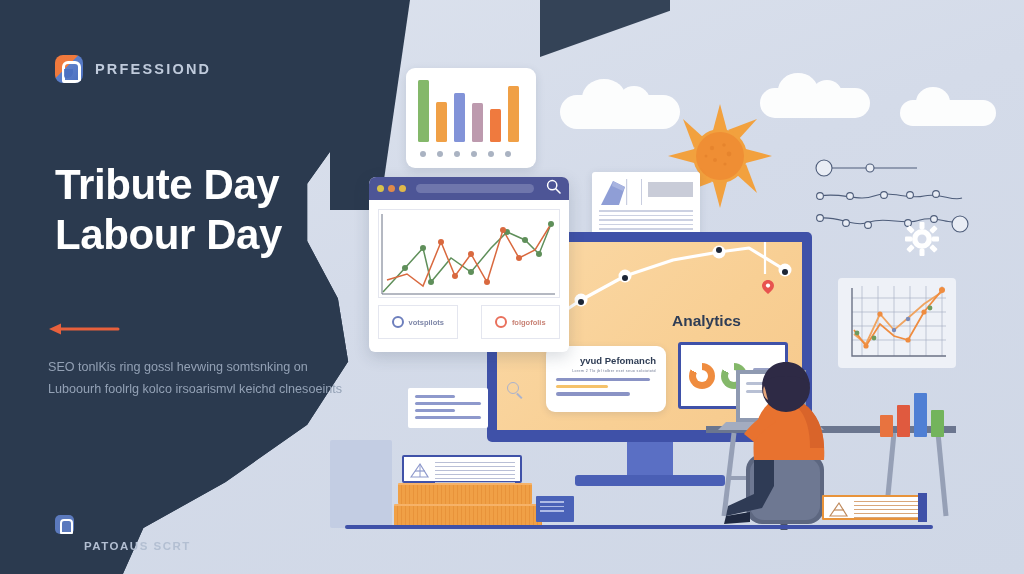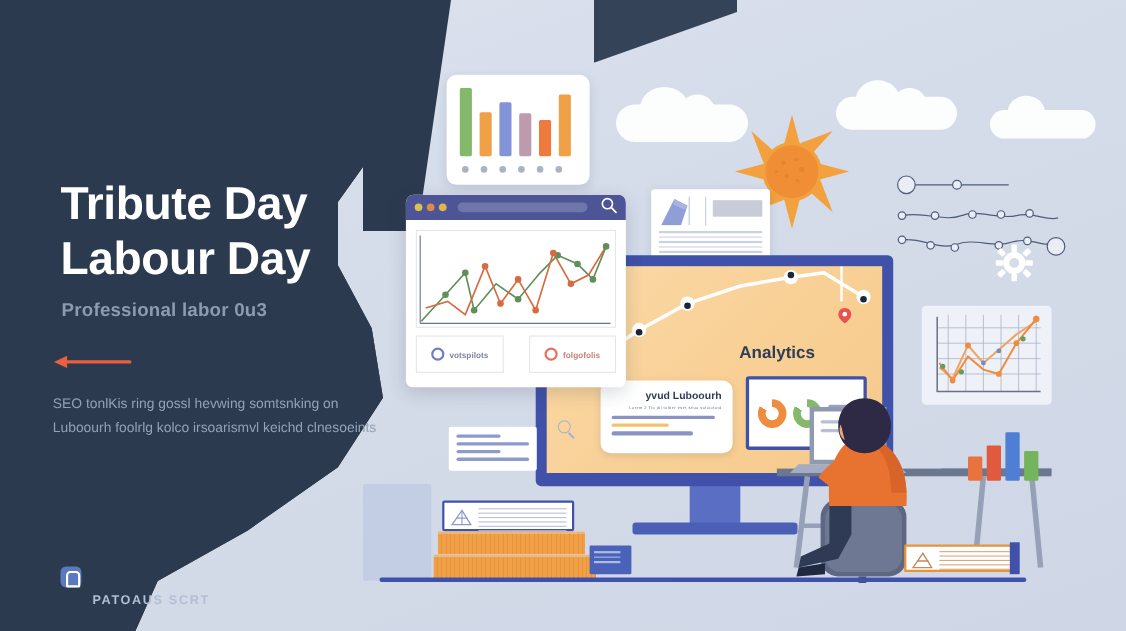--- a/index.html
+++ b/index.html
@@ -450,21 +450,21 @@
       <div class="pin" style="left:265px;top:38px;position:absolute;">
         <svg width="12" height="14" viewBox="0 0 12 14">
           <path d="M6 0 C9.3 0 12 2.6 12 5.8 C12 9.6 6 14 6 14 C6 14 0 9.6 0 5.8 C0 2.6 2.7 0 6 0 Z" fill="#e8534f"></path>
           <circle cx="6" cy="5.6" r="2.1" fill="#ffffff"></circle>
         </svg>
       </div>
 
       <div class="analytics-label">Analytics</div>
 
       <div class="perf-card">
-        <div class="perf-title">yvud Luboourh</div>
+        <div class="perf-title">yvud Pefomanch</div>
         <div class="perf-sub">Lorem 2    Tlo     jbl     tolber eset  seuo soloiototd</div>
         <div class="perf-bars">
           <i class="w"></i>
             <i class="y"></i>
             <i class="m"></i>
         </div>
       </div>
       <div class="mag"></div>
 
       <div class="donut-card">
@@ -658,27 +658,30 @@
         <i></i>
         <i></i>
         <i></i>
         <i></i>
     </div>
   </div>
   <div class="book-right-side"></div>
 
   <div class="floor-line"></div>
 
+  <div class="logo-row">
+    <div class="logo-mark"></div>
+    <div class="logo-text">PRFESSIOND</div>
+  </div>
 
   <div class="headline">
     <div>Tribute Day</div>
     <div>Labour Day</div>
   </div>
 
-  <div class="subtitle">Professional labor 0u3</div>
 
   <div class="arrow">
     <svg width="72" height="14" viewBox="0 0 72 14">
       <path d="M10 7 H70" stroke="#e8603c" stroke-width="3" stroke-linecap="round"></path>
       <path d="M1 7 L13 1.5 L13 12.5 Z" fill="#e8603c"></path>
     </svg>
   </div>
 
   <div class="body-copy">
     <div>SEO tonlKis ring gossl  hevwing somtsnking on</div>

